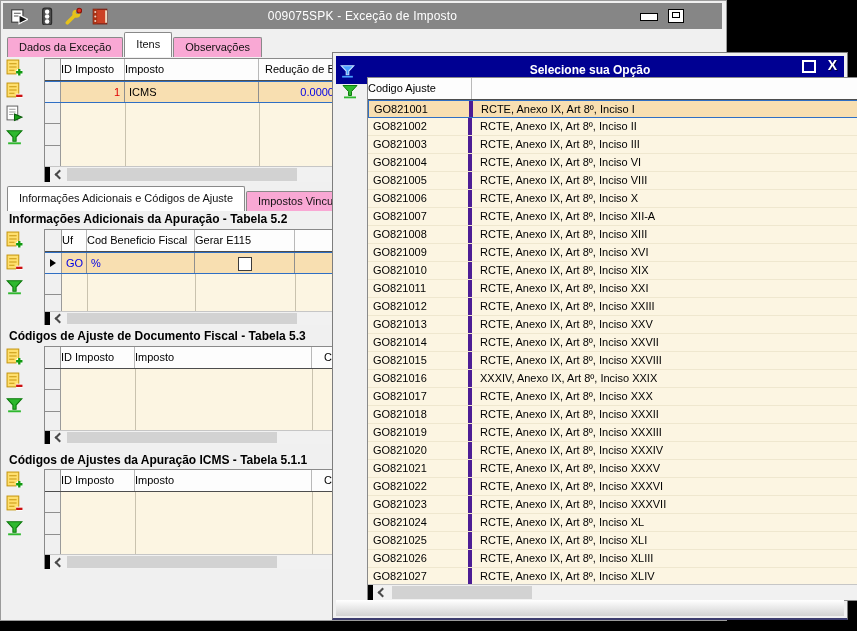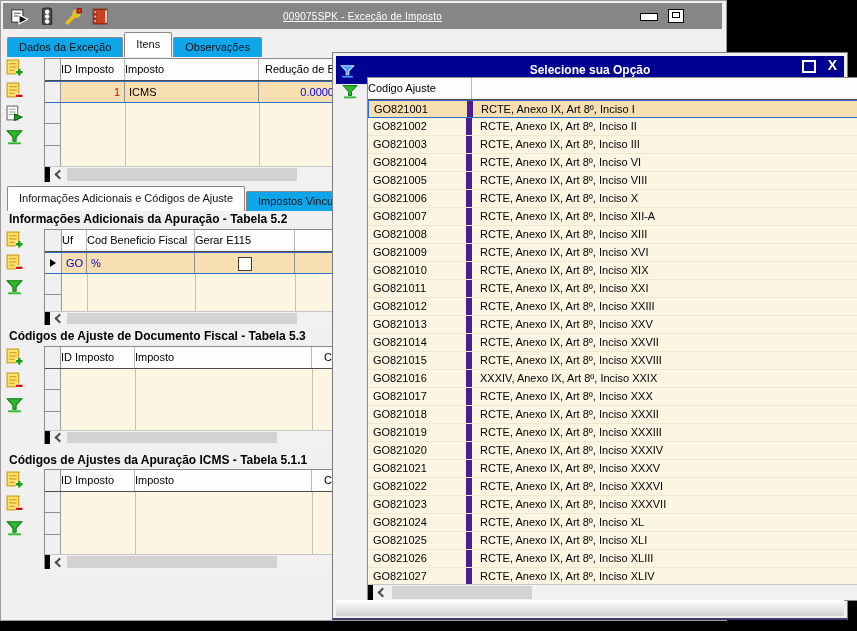--- a/index.html
+++ b/index.html
@@ -16,32 +16,32 @@
     background:#f0f0f0;border:1px solid #9b9b9b;box-sizing:border-box;
   }
   #main-titlebar{
     position:absolute;left:2px;top:2px;width:719px;height:26px;
     background:#868686;display:flex;align-items:center;
   }
   .tb-icons{display:flex;gap:9px;margin-left:7px;align-items:center;}
   .tb-icon{width:18px;height:18px;display:inline-block;cursor:pointer;}
   #main-title{
     position:absolute;left:0;right:0;text-align:center;color:#fff;
-    font-size:10px;letter-spacing:.2px;text-decoration:underline;
+    font-size:12px;letter-spacing:.2px;
   }
   .win-btn-min{position:absolute;right:64px;top:10px;width:16px;height:6px;background:#fff;border:1px solid #000;}
   .win-btn-max{position:absolute;right:38px;top:6px;width:14px;height:12px;background:#fff;border:1px solid #000;}
   .win-btn-max .inner{width:6px;height:4px;border:1px solid #000;margin:2px auto 0 auto;}
 
   
   .tabstrip{position:absolute;display:flex;align-items:flex-end;}
   #tabs-main{left:6px;top:31px;height:25px;}
   #tabs-inner{left:6px;top:186px;height:24px;}
   .tab{
-    background:#0ea5e9;border:1px solid #898989;border-bottom:none;
+    background:#f9a8d4;border:1px solid #898989;border-bottom:none;
     border-radius:2px 2px 0 0;padding:0 11px;height:19px;line-height:19px;
     margin-right:1px;color:#111;cursor:pointer;white-space:nowrap;
   }
   .tab.active{background:#fff;height:24px;line-height:23px;z-index:2;position:relative;}
 
   
   .side-icon{position:absolute;left:5px;width:17px;height:17px;cursor:pointer;}
 
   
   .grid{position:absolute;background:#fcf5e2;border:1px solid #8a8a8a;box-sizing:border-box;}
@@ -90,21 +90,21 @@
   #popup-title{position:absolute;left:0;right:0;text-align:center;color:#fff;font-weight:bold;font-size:12px;}
   .pop-btn-max{position:absolute;right:28px;top:4px;width:10px;height:9px;border:2px solid #fff;cursor:pointer;}
   .pop-btn-close{position:absolute;right:7px;top:1px;color:#fff;font-weight:bold;font-size:14px;cursor:pointer;
     text-shadow:1px 1px 0 #00003c;}
   #popup-grid{position:absolute;left:34px;top:24px;width:540px;height:524px;background:#fcf5e2;
     border:1px solid #8a8a8a;box-sizing:border-box;}
   #popup-ghead{position:absolute;left:0;top:0;right:16px;height:22px;background:#fdfdfd;
     border-bottom:1px solid #4d4d4d;display:flex;box-sizing:border-box;}
   #popup-grid-rows{position:absolute;left:0;top:22px;right:16px;bottom:16px;overflow:hidden;}
   .prow{display:flex;height:18px;box-sizing:border-box;border-bottom:1px solid #efe7cf;cursor:pointer;}
-  .prow .pc1{width:104px;padding-left:5px;box-sizing:border-box;border-right:6px solid #4c1d95;line-height:17px;overflow:hidden;white-space:nowrap;}
+  .prow .pc1{width:104px;padding-left:5px;box-sizing:border-box;border-right:4px solid #4c1d95;line-height:17px;overflow:hidden;white-space:nowrap;}
   .prow .pc2{flex:1;padding-left:8px;line-height:17px;overflow:hidden;white-space:nowrap;}
   .prow.psel{background:#f8dfb1;border:1px solid #2f6fc4;}
   #popup-vscroll{position:absolute;right:0;top:0;bottom:16px;width:16px;background:#f1f1f1;border-left:1px solid #c6c6c6;box-sizing:border-box;}
   .vbtn{position:absolute;left:0;right:0;height:16px;display:flex;align-items:center;justify-content:center;cursor:pointer;}
   #popup-vthumb{position:absolute;left:1px;right:1px;top:17px;height:210px;background:#d2d2d2;cursor:pointer;}
   #popup-hscroll{position:absolute;left:0;right:16px;bottom:0;height:16px;background:#f1f1f1;border-top:1px solid #c6c6c6;box-sizing:border-box;}
   #popup-corner{position:absolute;right:0;bottom:0;width:16px;height:16px;background:#fcf5e2;}
   #popup-bottom{position:absolute;left:3px;right:3px;bottom:2px;height:16px;
     background:linear-gradient(#ffffff,#d2d2d2);}
   .pfunnel{position:absolute;left:9px;top:30px;width:16px;height:16px;cursor:pointer;}

